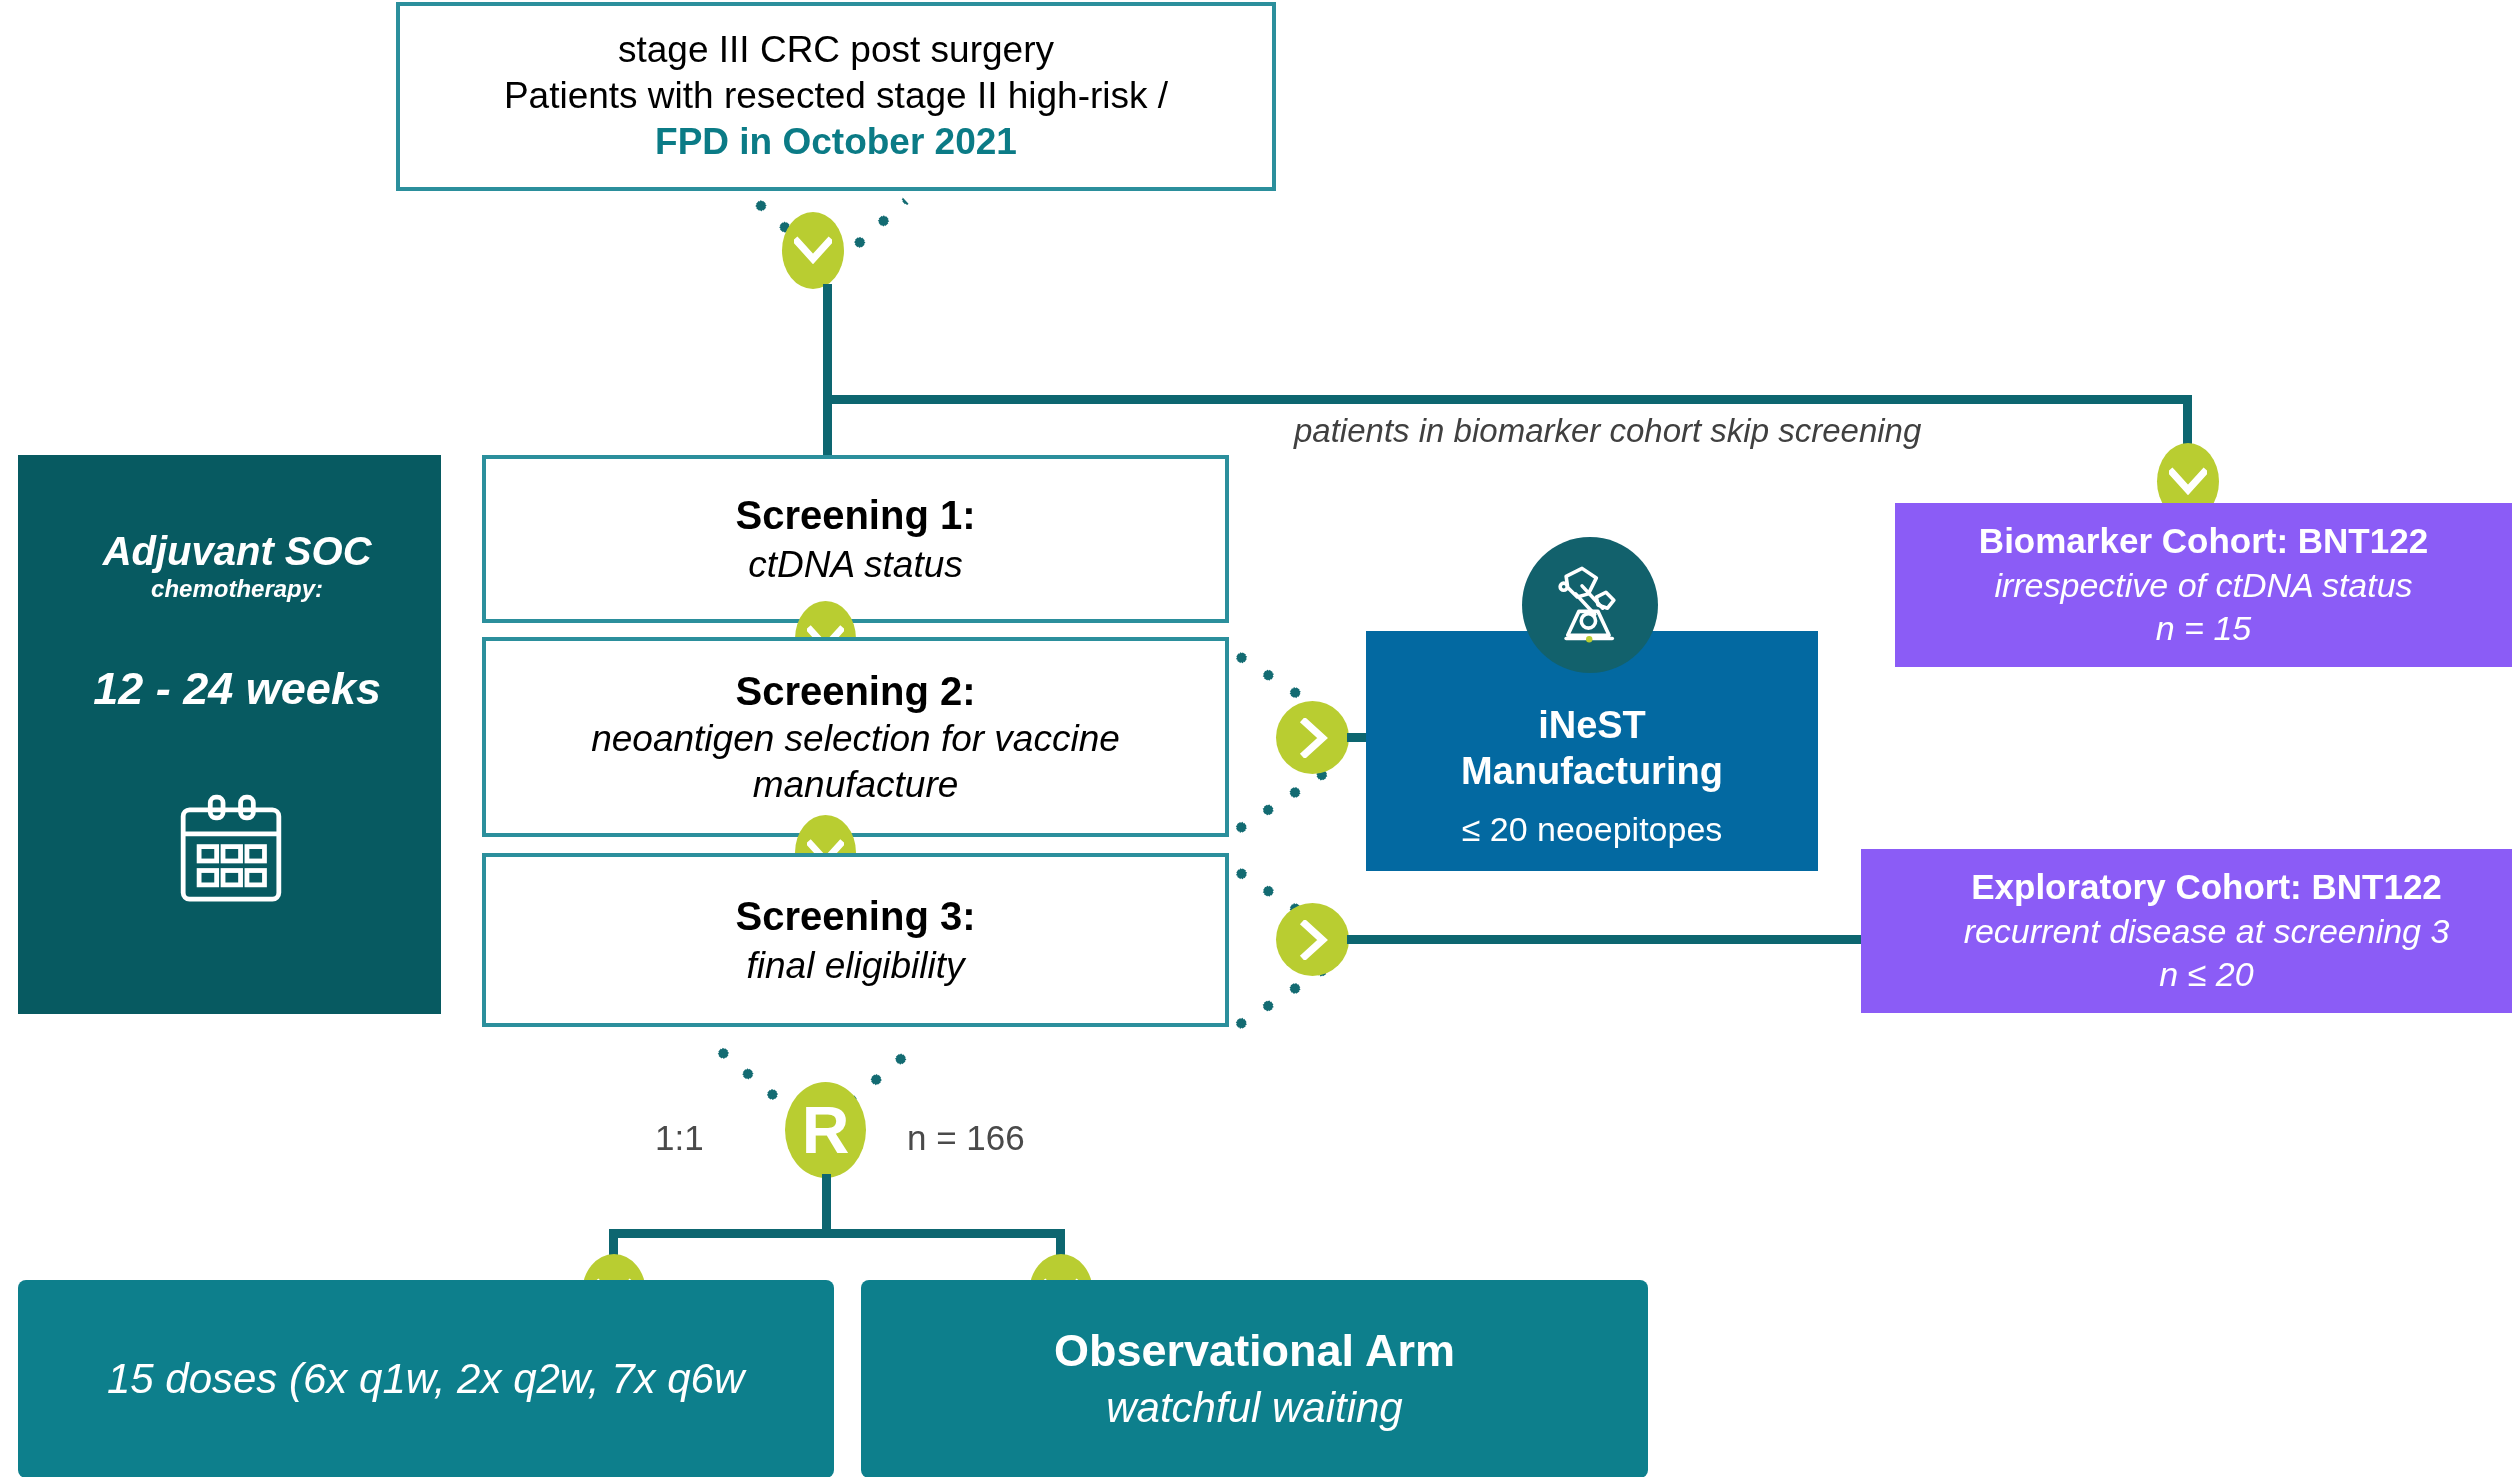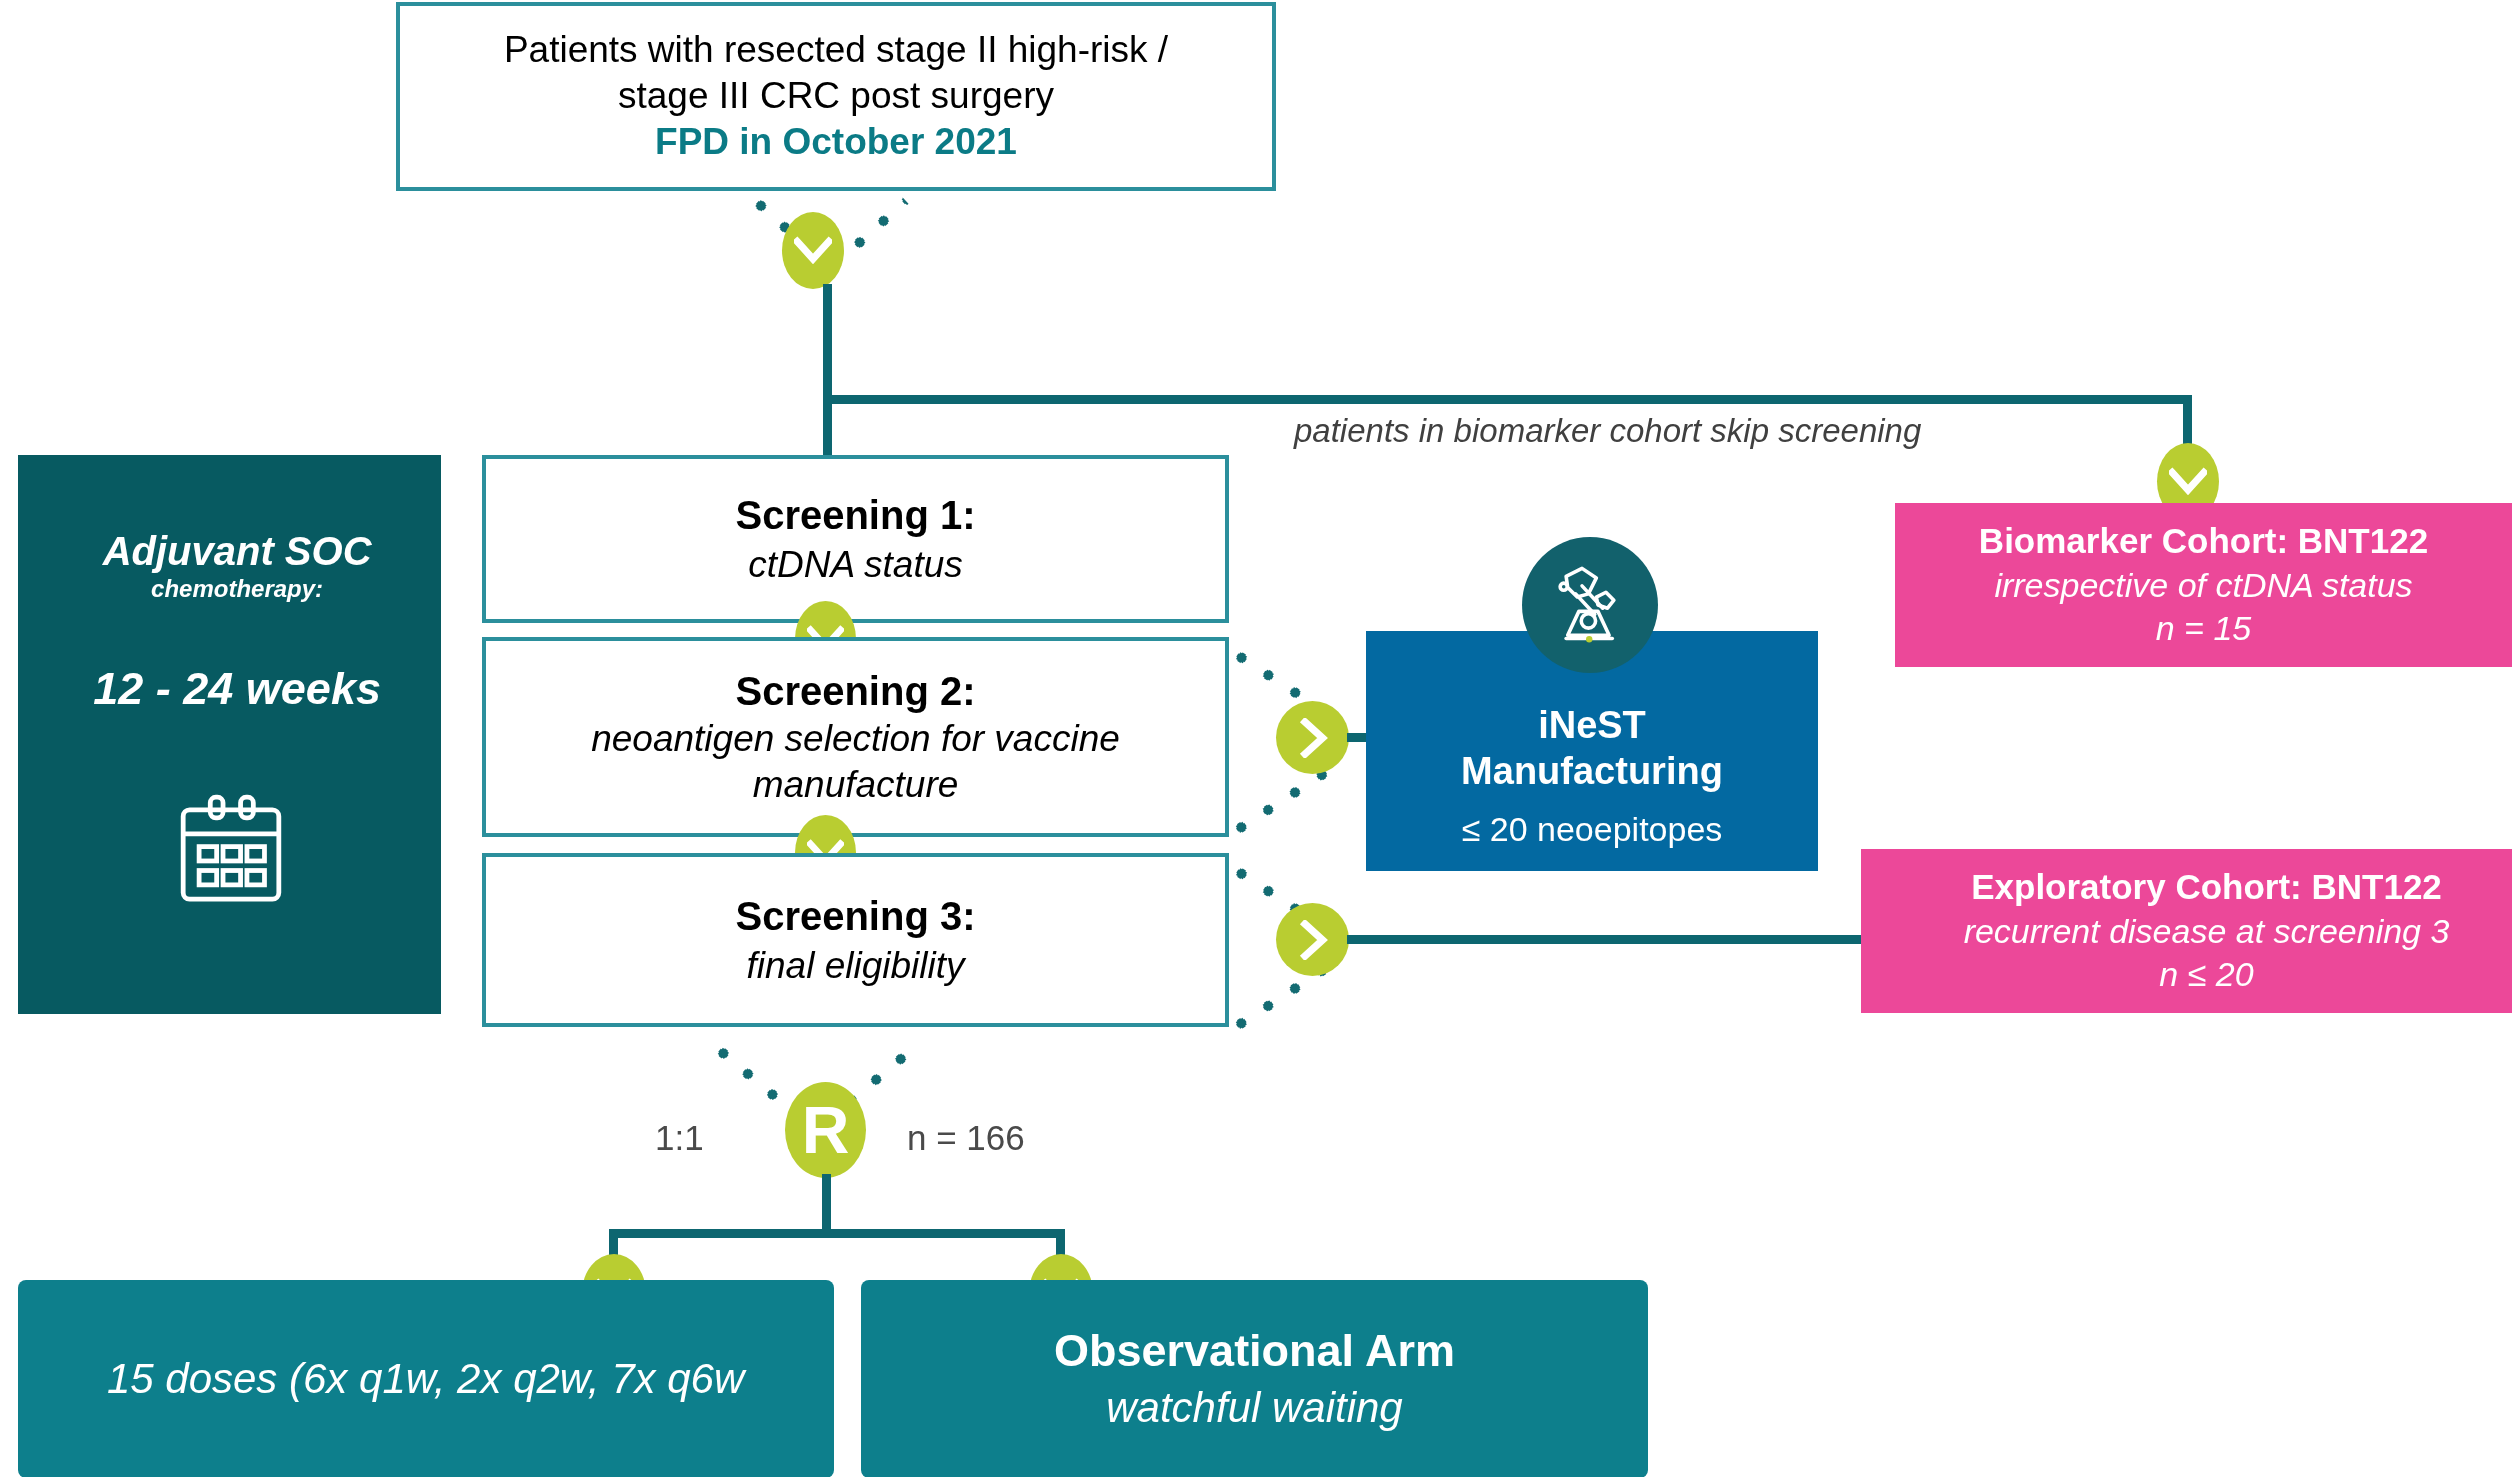--- a/index.html
+++ b/index.html
@@ -82,21 +82,21 @@
     text-align: center;
   }
   .panel-dark .t1 {
     font-style: italic;
     font-weight: bold;
     color: #ffffff;
     line-height: 1.18;
   }
 
   .box-gray {
-    background: #ec4899;
+    background: #8b5cf6;
     color: #ffffff;
     display: flex;
     flex-direction: column;
     align-items: center;
     justify-content: center;
     text-align: center;
   }
   .box-gray .g-title { font-weight: bold; color:#ffffff; }
   .box-gray .g-sub { font-style: italic; color:#ffffff; }
 
@@ -143,22 +143,22 @@
     align-items: center;
     justify-content: center;
   }
 </style>
 </head>
 <body>
 
 <div id="canvas">
 
   <div class="abs box-outline" style="left:396px; top:1.6px; width:880px; height:189px; padding:8px 19px;">
+    <div class="box-title" style="font-size:37px; line-height:1.24; font-weight:normal;">stage III CRC post surgery</div>
     <div class="box-title" style="font-size:37px; line-height:1.24; font-weight:normal;">Patients with resected stage II high-risk /</div>
-    <div class="box-title" style="font-size:37px; line-height:1.24; font-weight:normal;">stage III CRC post surgery</div>
     <div class="box-accent" style="font-size:37px; line-height:1.24;">FPD in October 2021</div>
   </div>
 
   <div class="dotline" style="left:749px; top:190px; width:78px; transform: rotate(42deg);"></div>
   <div class="dotline" style="left:848px; top:248px; width:78px; transform: rotate(-42deg);"></div>
 
   <div class="badge" style="left:782px; top:212px; width:62px; height:77px;">
     <svg width="38" height="32" viewBox="0 0 48 40">
       <polyline points="4,8 24,30 44,8" fill="none" stroke="#ffffff" stroke-width="9" stroke-linecap="square"></polyline>
     </svg>

